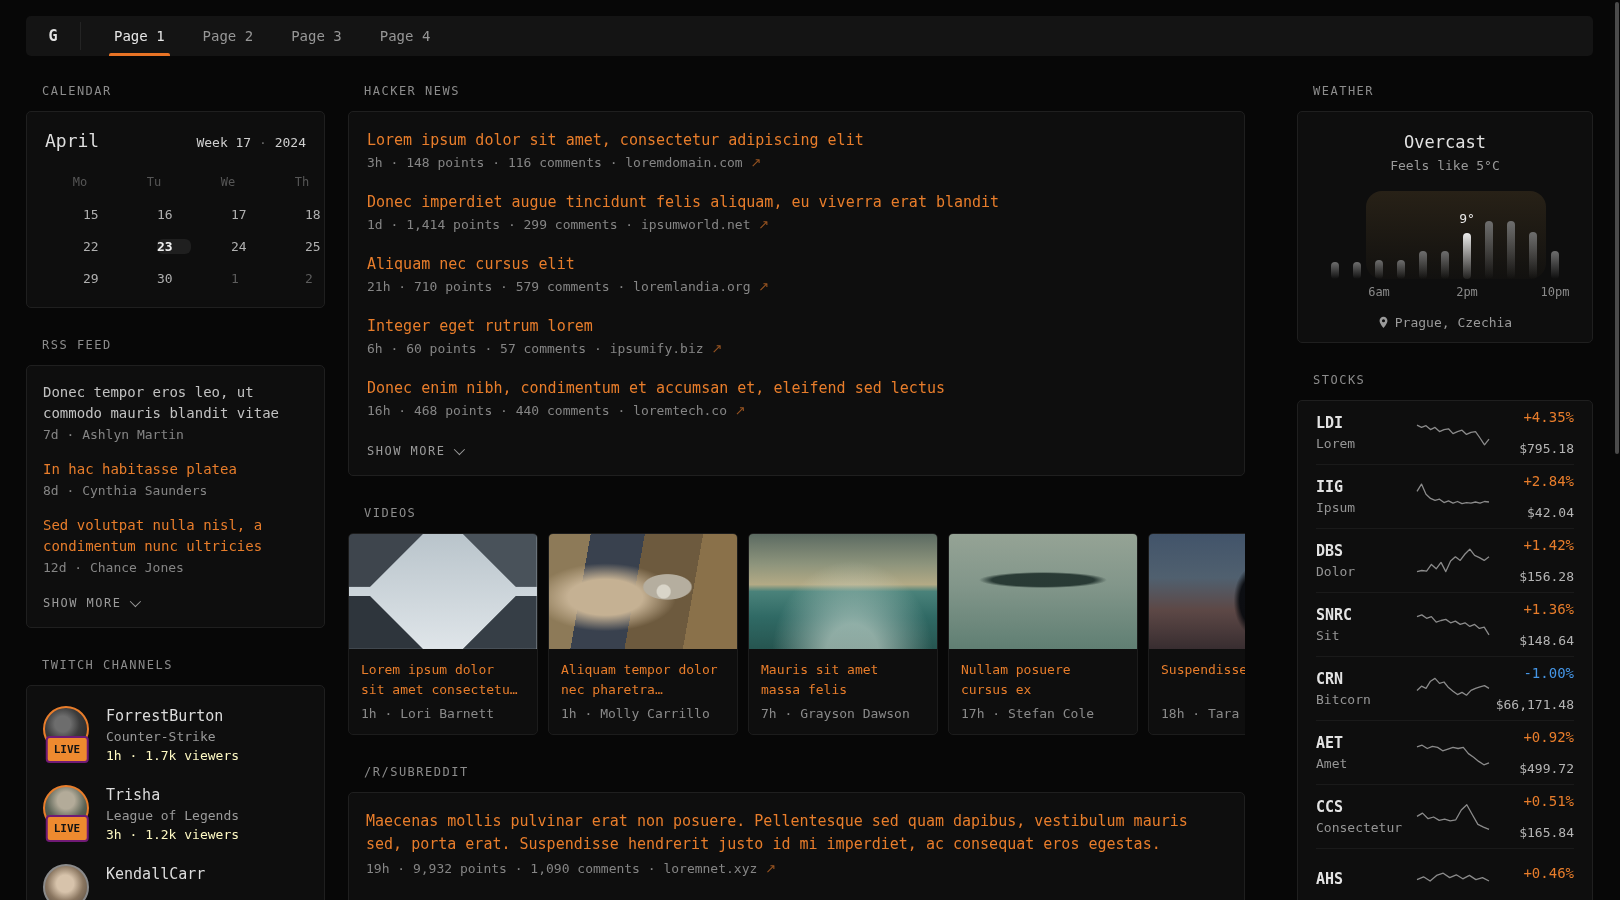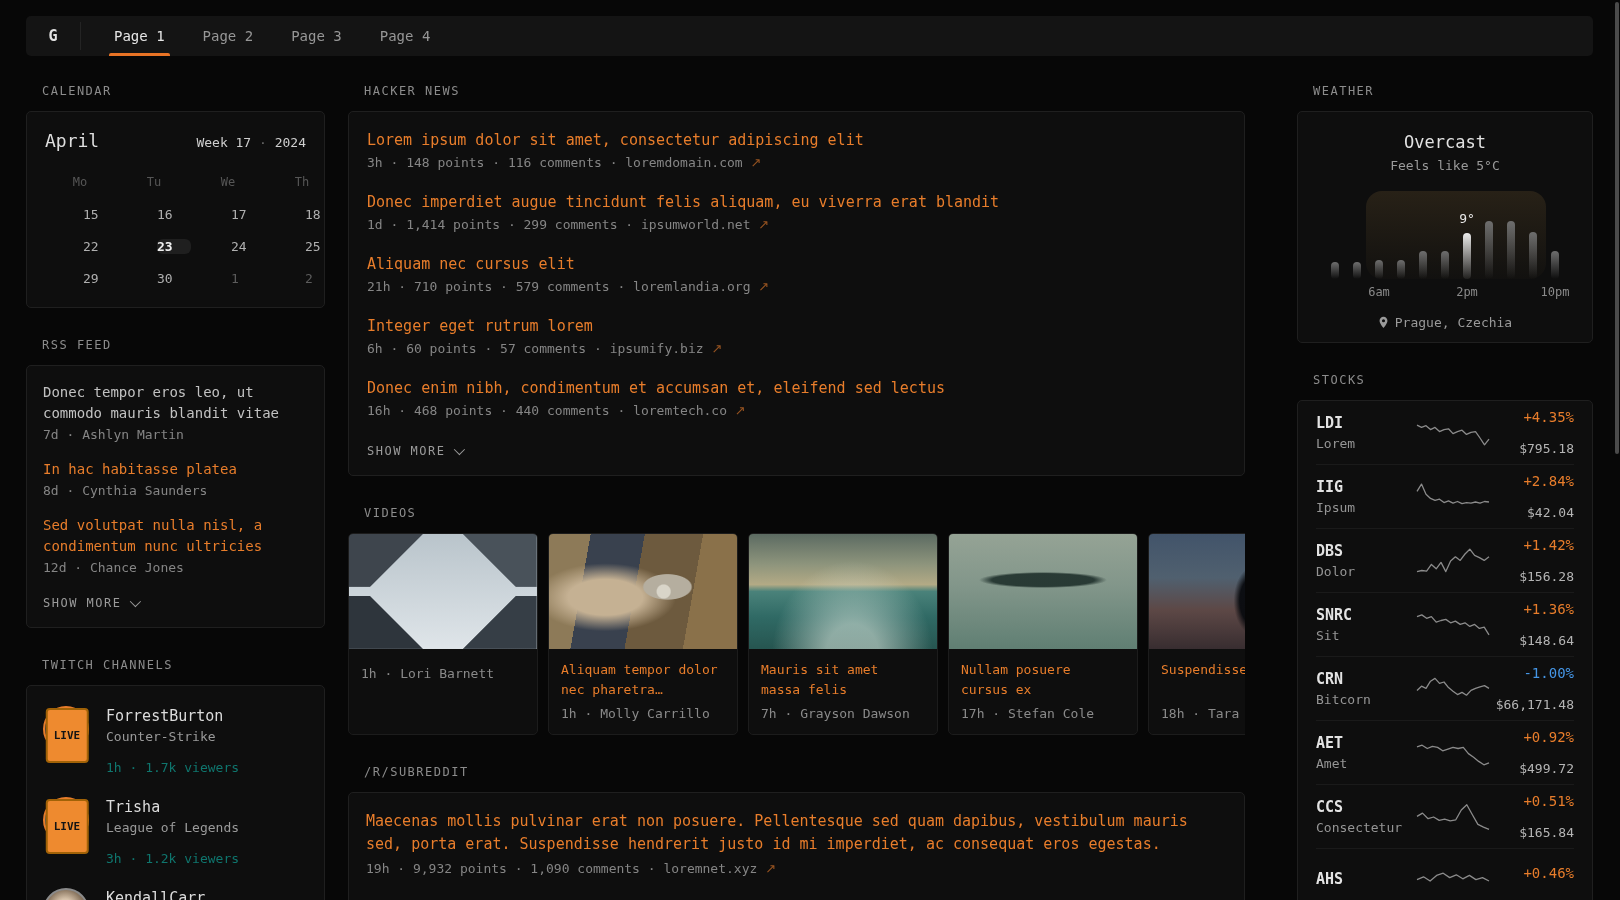--- a/index.html
+++ b/index.html
@@ -84,25 +84,25 @@
   .channel { display:flex; margin-bottom:22px; cursor:pointer; }
   .av-wrap { position:relative; width:48px; height:54px; margin-right:15px; flex-shrink:0; }
   .avatar {
     width:46px; height:46px; border-radius:50%;
     border:2px solid #e87d2b; padding:2px; background-clip:content-box;
   }
   .avatar.offline { border-color:#8a8a8a; }
   .live-badge {
     position:absolute; left:50%; transform:translateX(-50%); bottom:-3px;
     background:#ee8a2f; color:#141414; font-size:11px; font-weight:bold;
-    padding:19px 6px; border-radius:4px; border:2px solid #a16207;
+    padding:5px 6px; border-radius:4px; border:2px solid #701a75;
   }
   .ch-name { font-size:15px; color:#dcdcdc; margin-top:1px; }
   .ch-cat  { font-size:13px; color:#9a9a9a; margin-top:4px; }
-  .ch-meta { font-size:13px; color:#0f766e; margin-top:16px; }
+  .ch-meta { font-size:13px; color:#fef9c3; margin-top:4px; }
   .av1 { background:radial-gradient(circle at 42% 38%, #6d6d6d 0 22%, #3c3c3c 48%, #1d1d1d 100%); }
   .av2 { background:radial-gradient(circle at 50% 32%, #b3ab99 0 24%, #5b6355 55%, #2c332c 100%); }
   .av3 { background:radial-gradient(circle at 48% 42%, #d7c3ab 0 26%, #8a7660 55%, #4a4038 100%); }
 
   
   .video-row { display:flex; gap:10px; overflow:hidden; width:897px; }
   .video-card {
     width:190px; flex-shrink:0; background:#0e0e0e;
     border:1px solid #1c1c1c; border-radius:5px; cursor:pointer;
   }
@@ -384,20 +384,21 @@
           </div>
         </div>
       </div>
 
       <div class="widget">
         <h2 class="sec">VIDEOS</h2>
         <div class="video-row">
             <div class="video-card">
               <div class="thumb thumb1"></div>
               <div class="video-body">
+                <div class="video-title">Lorem ipsum dolor sit amet consectetu…</div>
                 <div class="video-meta">1h · Lori Barnett</div>
               </div>
             </div>
             <div class="video-card">
               <div class="thumb thumb2"></div>
               <div class="video-body">
                 <div class="video-title">Aliquam tempor dolor nec pharetra…</div>
                 <div class="video-meta">1h · Molly Carrillo</div>
               </div>
             </div>

